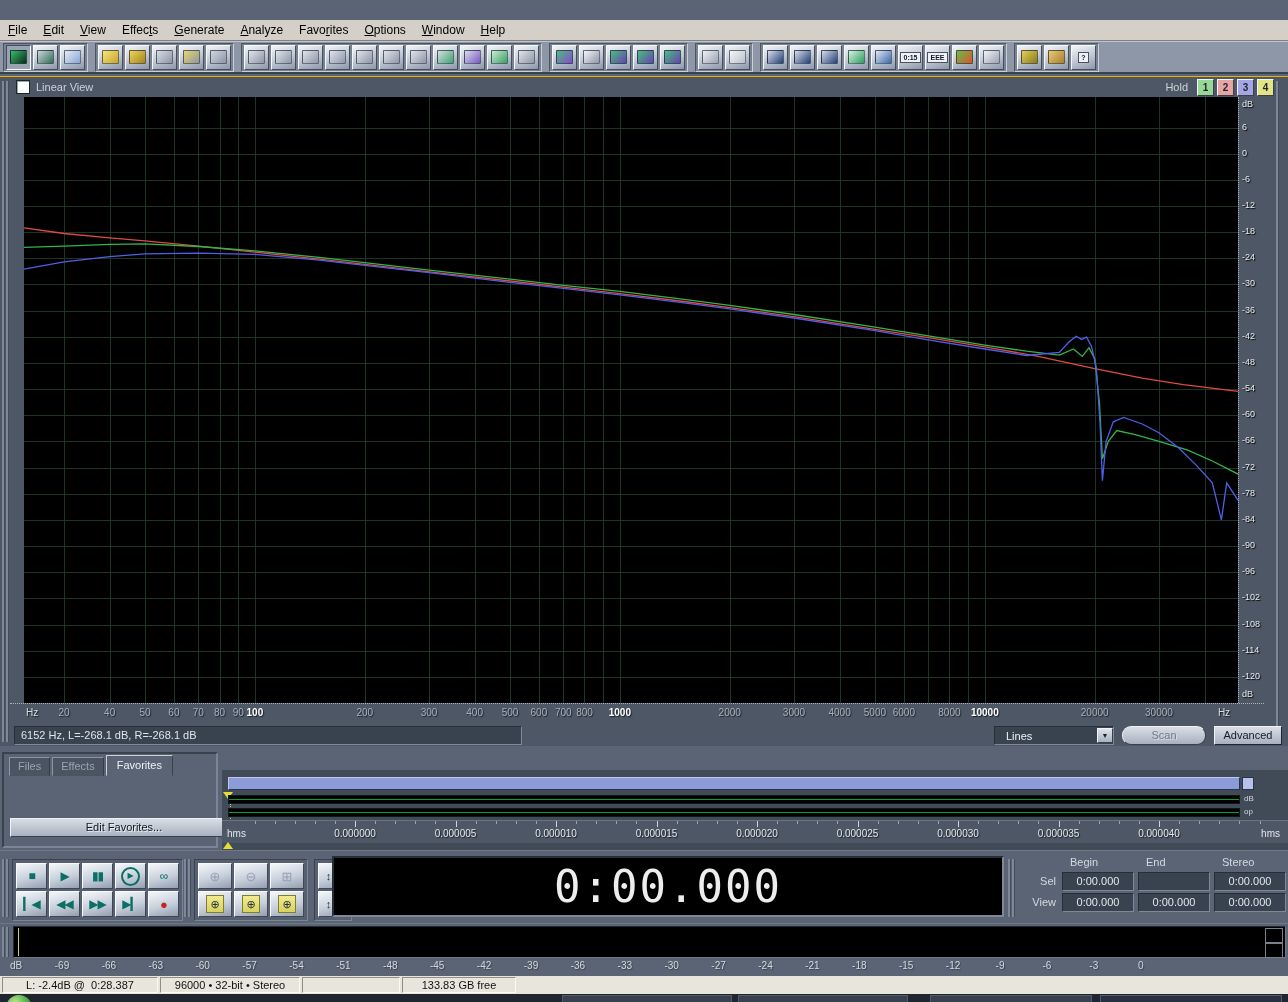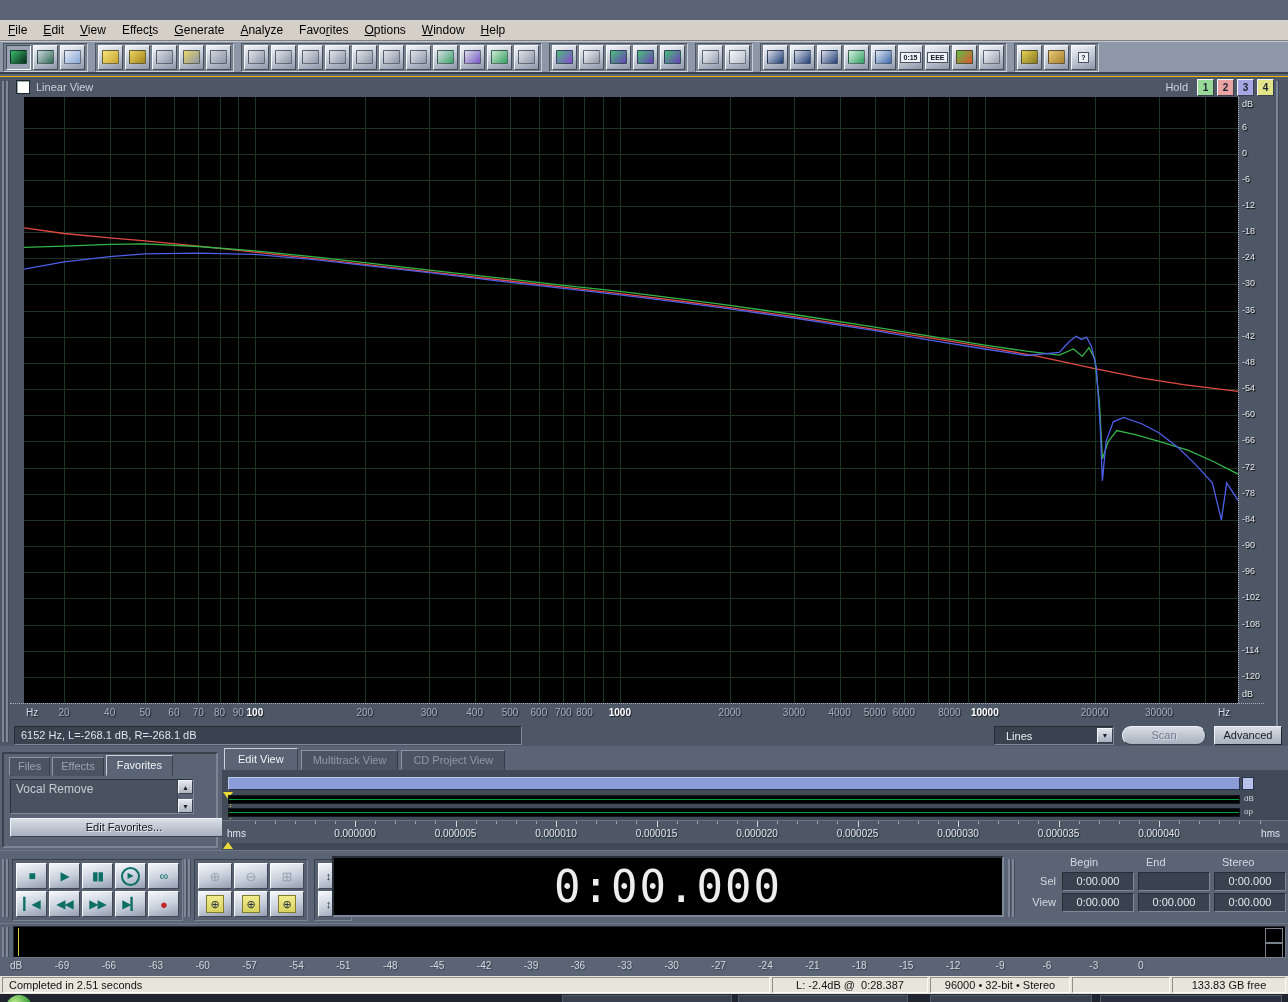--- a/index.html
+++ b/index.html
@@ -485,35 +485,22 @@
     </div>
   </div>
 
   <div class="midrow">
     <div class="lpanel">
       <div class="ltabs" id="ltabs">
           <span class="ltab">Files</span>
           <span class="ltab">Effects</span>
           <span class="ltab active">Favorites</span>
         </div>
-      <div class="llist">
-        <div class="litem">Vocal Remove</div>
-        <div class="litem clipped"></div>
-        <div class="lscroll">
-          <div class="sbtn">▲</div>
-          <div class="sbtn">▼</div>
-        </div>
-      </div>
       <div class="efav">Edit Favorites...</div>
     </div>
-    <div class="vtabs" id="vtabs">
-        <span class="vtab active">Edit View</span>
-        <span class="vtab">Multitrack View</span>
-        <span class="vtab">CD Project View</span>
-      </div>
     <div class="editzone">
       <div class="navbar"></div>
       <div class="navbar-end"></div>
       <div class="tri down t1"></div>
       <div class="playline"></div>
       <div class="chstrip s1">
           <div class="chline"></div>
         </div>
       <div class="chstrip s2">
           <div class="chline"></div>
@@ -710,21 +697,20 @@
         <span class="mlab" style="left: 906.2px;">-15</span>
         <span class="mlab" style="left: 953.1px;">-12</span>
         <span class="mlab" style="left: 1000px;">-9</span>
         <span class="mlab" style="left: 1046.9px;">-6</span>
         <span class="mlab" style="left: 1093.8px;">-3</span>
         <span class="mlab" style="left: 1140.7px;">0</span>
       </div>
   </div>
 
   <div class="statusbar" id="statusbar">
-      <div class="sb-cell c0">Completed in 2.51 seconds</div>
       <div class="sb-cell c1">L: -2.4dB @  0:28.387</div>
       <div class="sb-cell c2">96000 • 32-bit • Stereo</div>
       <div class="sb-cell c3"></div>
       <div class="sb-cell c4">133.83 GB free</div>
     </div>
 
   <div class="taskbar">
     <div class="orb"></div>
     <div class="tk tk1"></div>
     <div class="tk tk2"></div>

